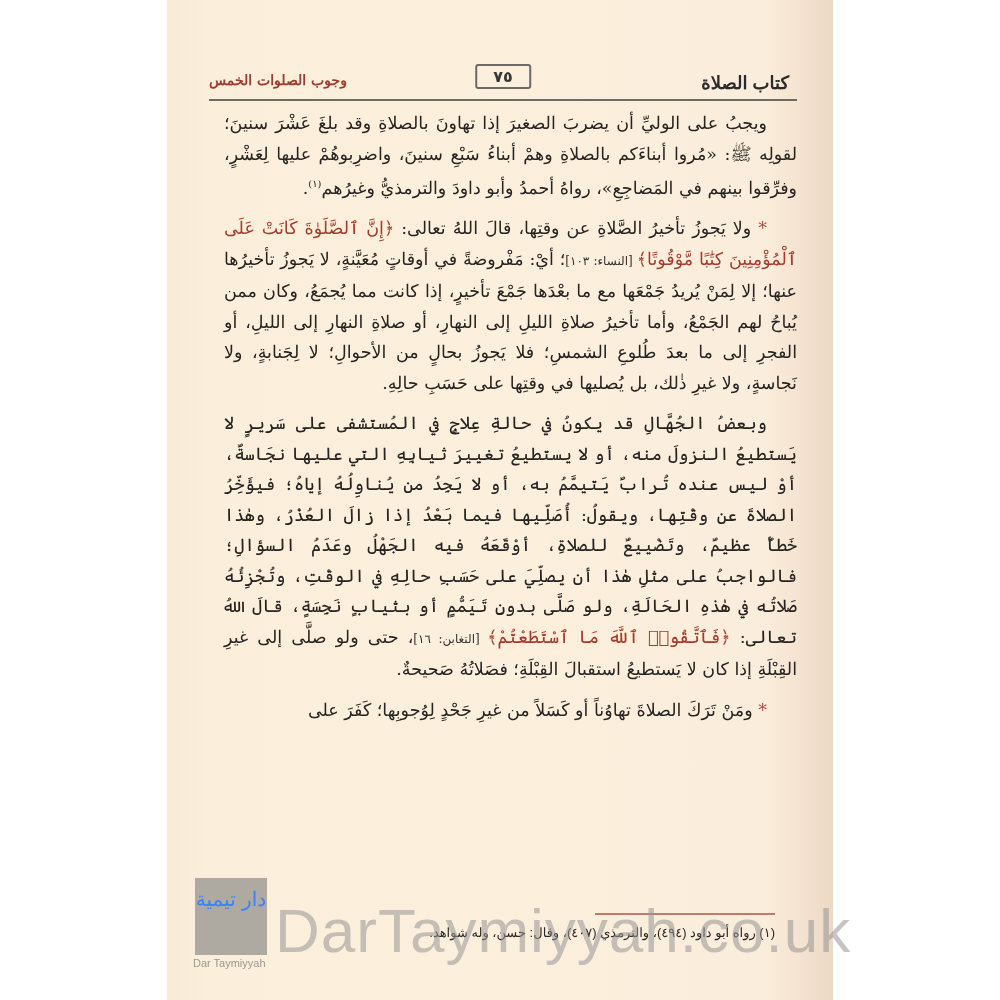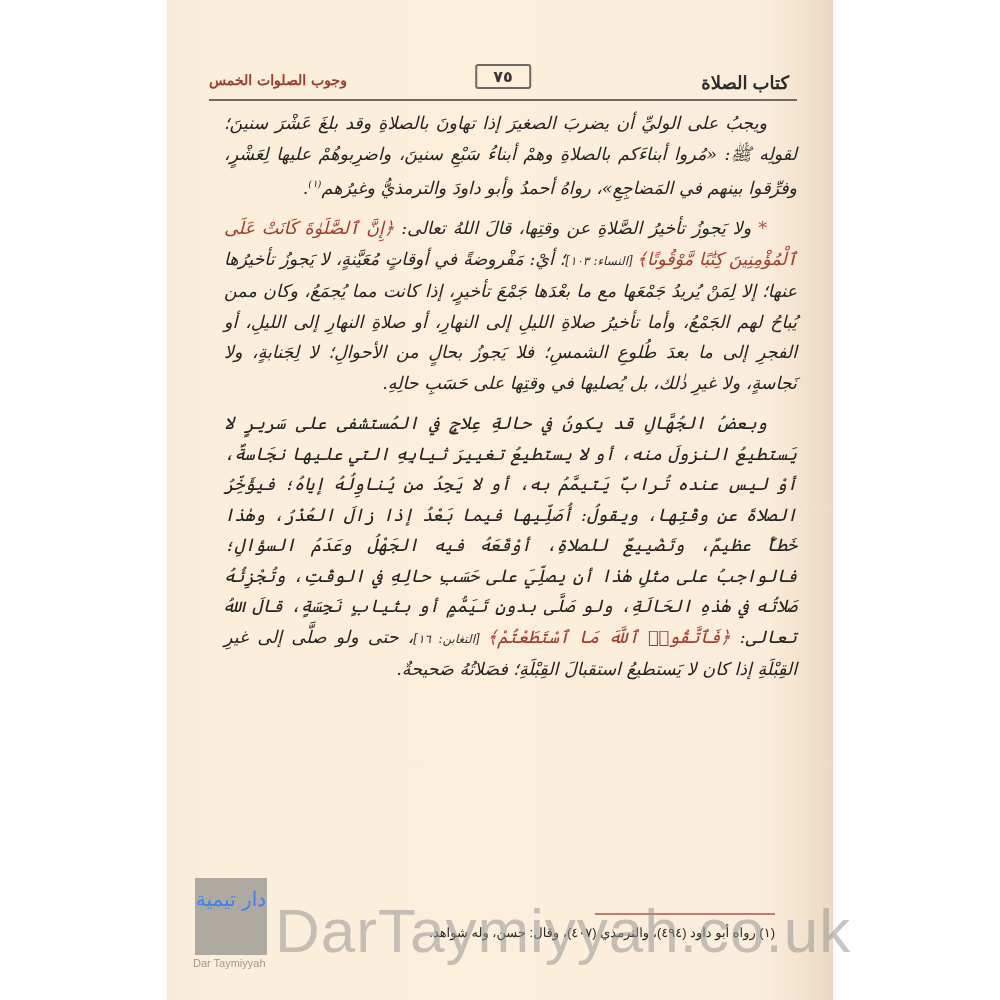--- a/index.html
+++ b/index.html
@@ -73,29 +73,32 @@
 
 <div class="page">
   <div class="header">
     <span class="hdr-right">كتاب الصلاة</span>
     <span class="page-num">٧٥</span>
     <span class="hdr-left">وجوب الصلوات الخمس</span>
   </div>
   <div class="hdr-rule"></div>
 </div>
 
-<div class="body" style="left:224px; right:203px;font-style:italic;">
+<div class="body" style="left:224px; right:203px;">
   <p>
     <span>ويجبُ على الوليِّ أن يضربَ الصغيرَ إذا تهاونَ بالصلاةِ وقد بلغَ عَشْرَ سنينَ؛ لقولِه ﷺ: «مُروا أبناءَكم بالصلاةِ وهمْ أبناءُ سَبْعِ سنينَ، واضرِبوهُمْ عليها لِعَشْرٍ، وفرِّقوا بينهم في المَضاجِعِ»، رواهُ أحمدُ وأبو داودَ والترمذيُّ وغيرُهم</span><span class="sup">(١)</span><span>.</span>
   </p>
   <p>
     <span class="star">*</span><span> ولا يَجوزُ تأخيرُ الصَّلاةِ عن وقتِها، قالَ اللهُ تعالى: </span><span class="quran">﴿إِنَّ ٱلصَّلَوٰةَ كَانَتْ عَلَى ٱلْمُؤْمِنِينَ كِتَٰبًا مَّوْقُوتًا﴾</span><span class="ref"> [النساء: ١٠٣]</span><span>؛ أيْ: مَفْروضةً في أوقاتٍ مُعَيَّنةٍ، لا يَجوزُ تأخيرُها عنها؛ إلا لِمَنْ يُريدُ جَمْعَها مع ما بعْدَها جَمْعَ تأخيرٍ، إذا كانت مما يُجمَعُ، وكان ممن يُباحُ لهم الجَمْعُ، وأما تأخيرُ صلاةِ الليلِ إلى النهارِ، أو صلاةِ النهارِ إلى الليلِ، أو الفجرِ إلى ما بعدَ طُلوعِ الشمسِ؛ فلا يَجوزُ بحالٍ من الأحوالِ؛ لا لِجَنابةٍ، ولا نَجاسةٍ، ولا غيرِ ذٰلك، بل يُصليها في وقتِها على حَسَبِ حالِهِ.</span>
   </p>
   <p>
     <span>وبعضُ الجُهَّالِ قد يكونُ في حالةِ عِلاجٍ في المُستشفى على سَريرٍ لا يَستطيعُ النزولَ منه، أو لا يستطيعُ تغييرَ ثيابِهِ التي عليها نجَاسةٌ، أوْ ليس عنده تُرابٌ يَتيمَّمُ به، أو لا يَجِدُ من يُناوِلُهُ إياهُ؛ فيؤَخِّرُ الصلاةَ عن وقْتِها، ويقولُ: أُصَلِّيها فيما بَعْدُ إذا زالَ العُذْرُ، وهٰذا خَطأٌ عظيمٌ، وتَضْييعٌ للصلاةِ، أوْقَعَهُ فيه الجَهْلُ وعَدَمُ السؤالِ؛ فالواجبُ على مثلِ هٰذا أن يصلِّيَ على حَسَبِ حالِهِ في الوقْتِ، وتُجْزِئُهُ صَلاتُه في هٰذهِ الحَالَةِ، ولو صَلَّى بدونِ تَيَمُّمٍ أو بثيابٍ نَجِسَةٍ، قالَ اللهُ تعالى: </span><span class="quran">﴿فَٱتَّقُوا۟ ٱللَّهَ مَا ٱسْتَطَعْتُمْ﴾</span><span class="ref"> [التغابن: ١٦]</span><span>، حتى ولو صلَّى إلى غيرِ القِبْلَةِ إذا كان لا يَستطيعُ استقبالَ القِبْلَةِ؛ فصَلاتُهُ صَحيحةٌ.</span>
+  </p>
+  <p>
+    <span class="star">*</span><span> ومَنْ تَرَكَ الصلاةَ تهاوُناً أو كَسَلاً من غيرِ جَحْدٍ لِوُجوبِها؛ كَفَرَ على</span>
   </p>
 </div>
 
 <div class="fn-rule" style="left:595px;"></div>
 <div class="footnote" style="left:300px; right:225px;">
   <span>(١) رواه أبو داود (٤٩٤)، والترمذي (٤٠٧)، وقال: حسن، وله شواهد.</span>
 </div>
 
 <div class="wm-logo">
   <div class="wm-logo-glyph">دار تيمية</div>

